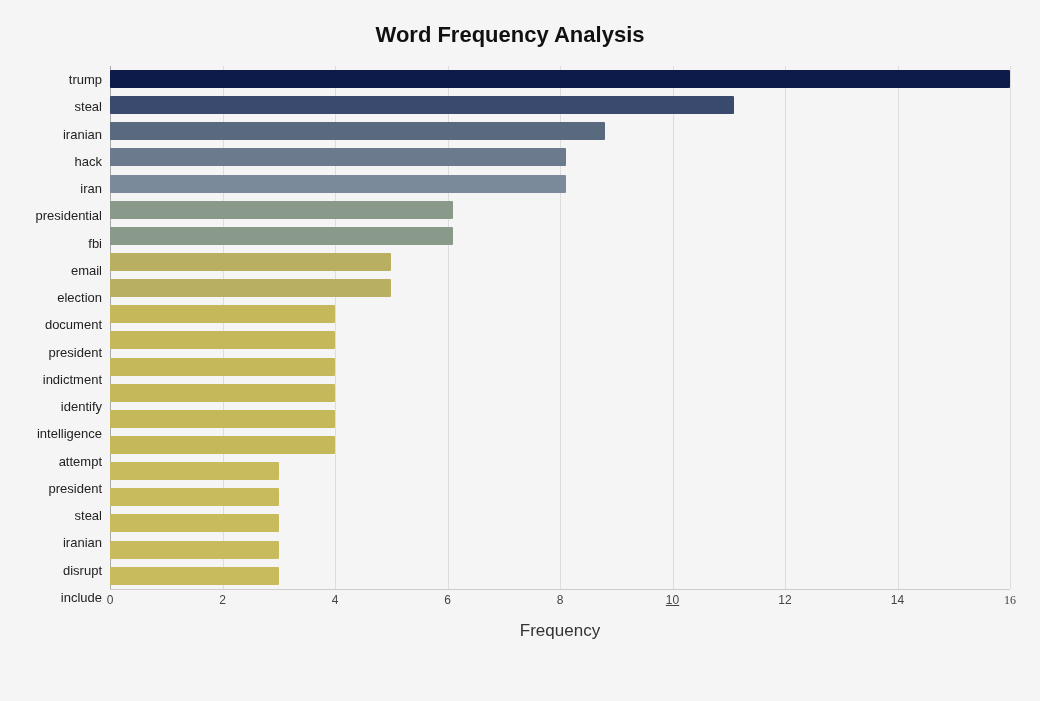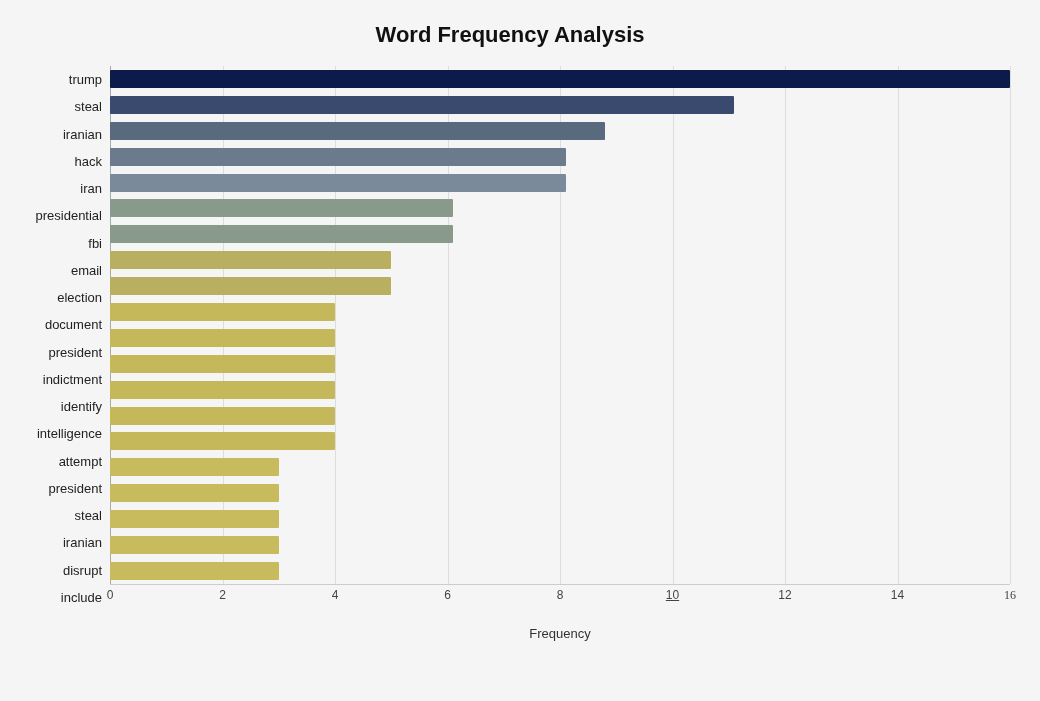--- a/index.html
+++ b/index.html
@@ -105,23 +105,23 @@
     .x-axis-line {
       position: absolute;
       top: 0;
       left: 0;
       right: 0;
       height: 1px;
       background: #ccc;
     }
     .x-label {
       text-align: center;
-      font-size: 13px;
+      font-size: 17px;
       color: #333;
-      margin-top: 12px;
+      margin-top: 2px;
     }
     .bottom-section {
       padding-left: 100px;
     }
   </style>
 </head>
 <body>
 
 <div class="chart-container">
   <div class="chart-title">Word Frequency Analysis</div>

